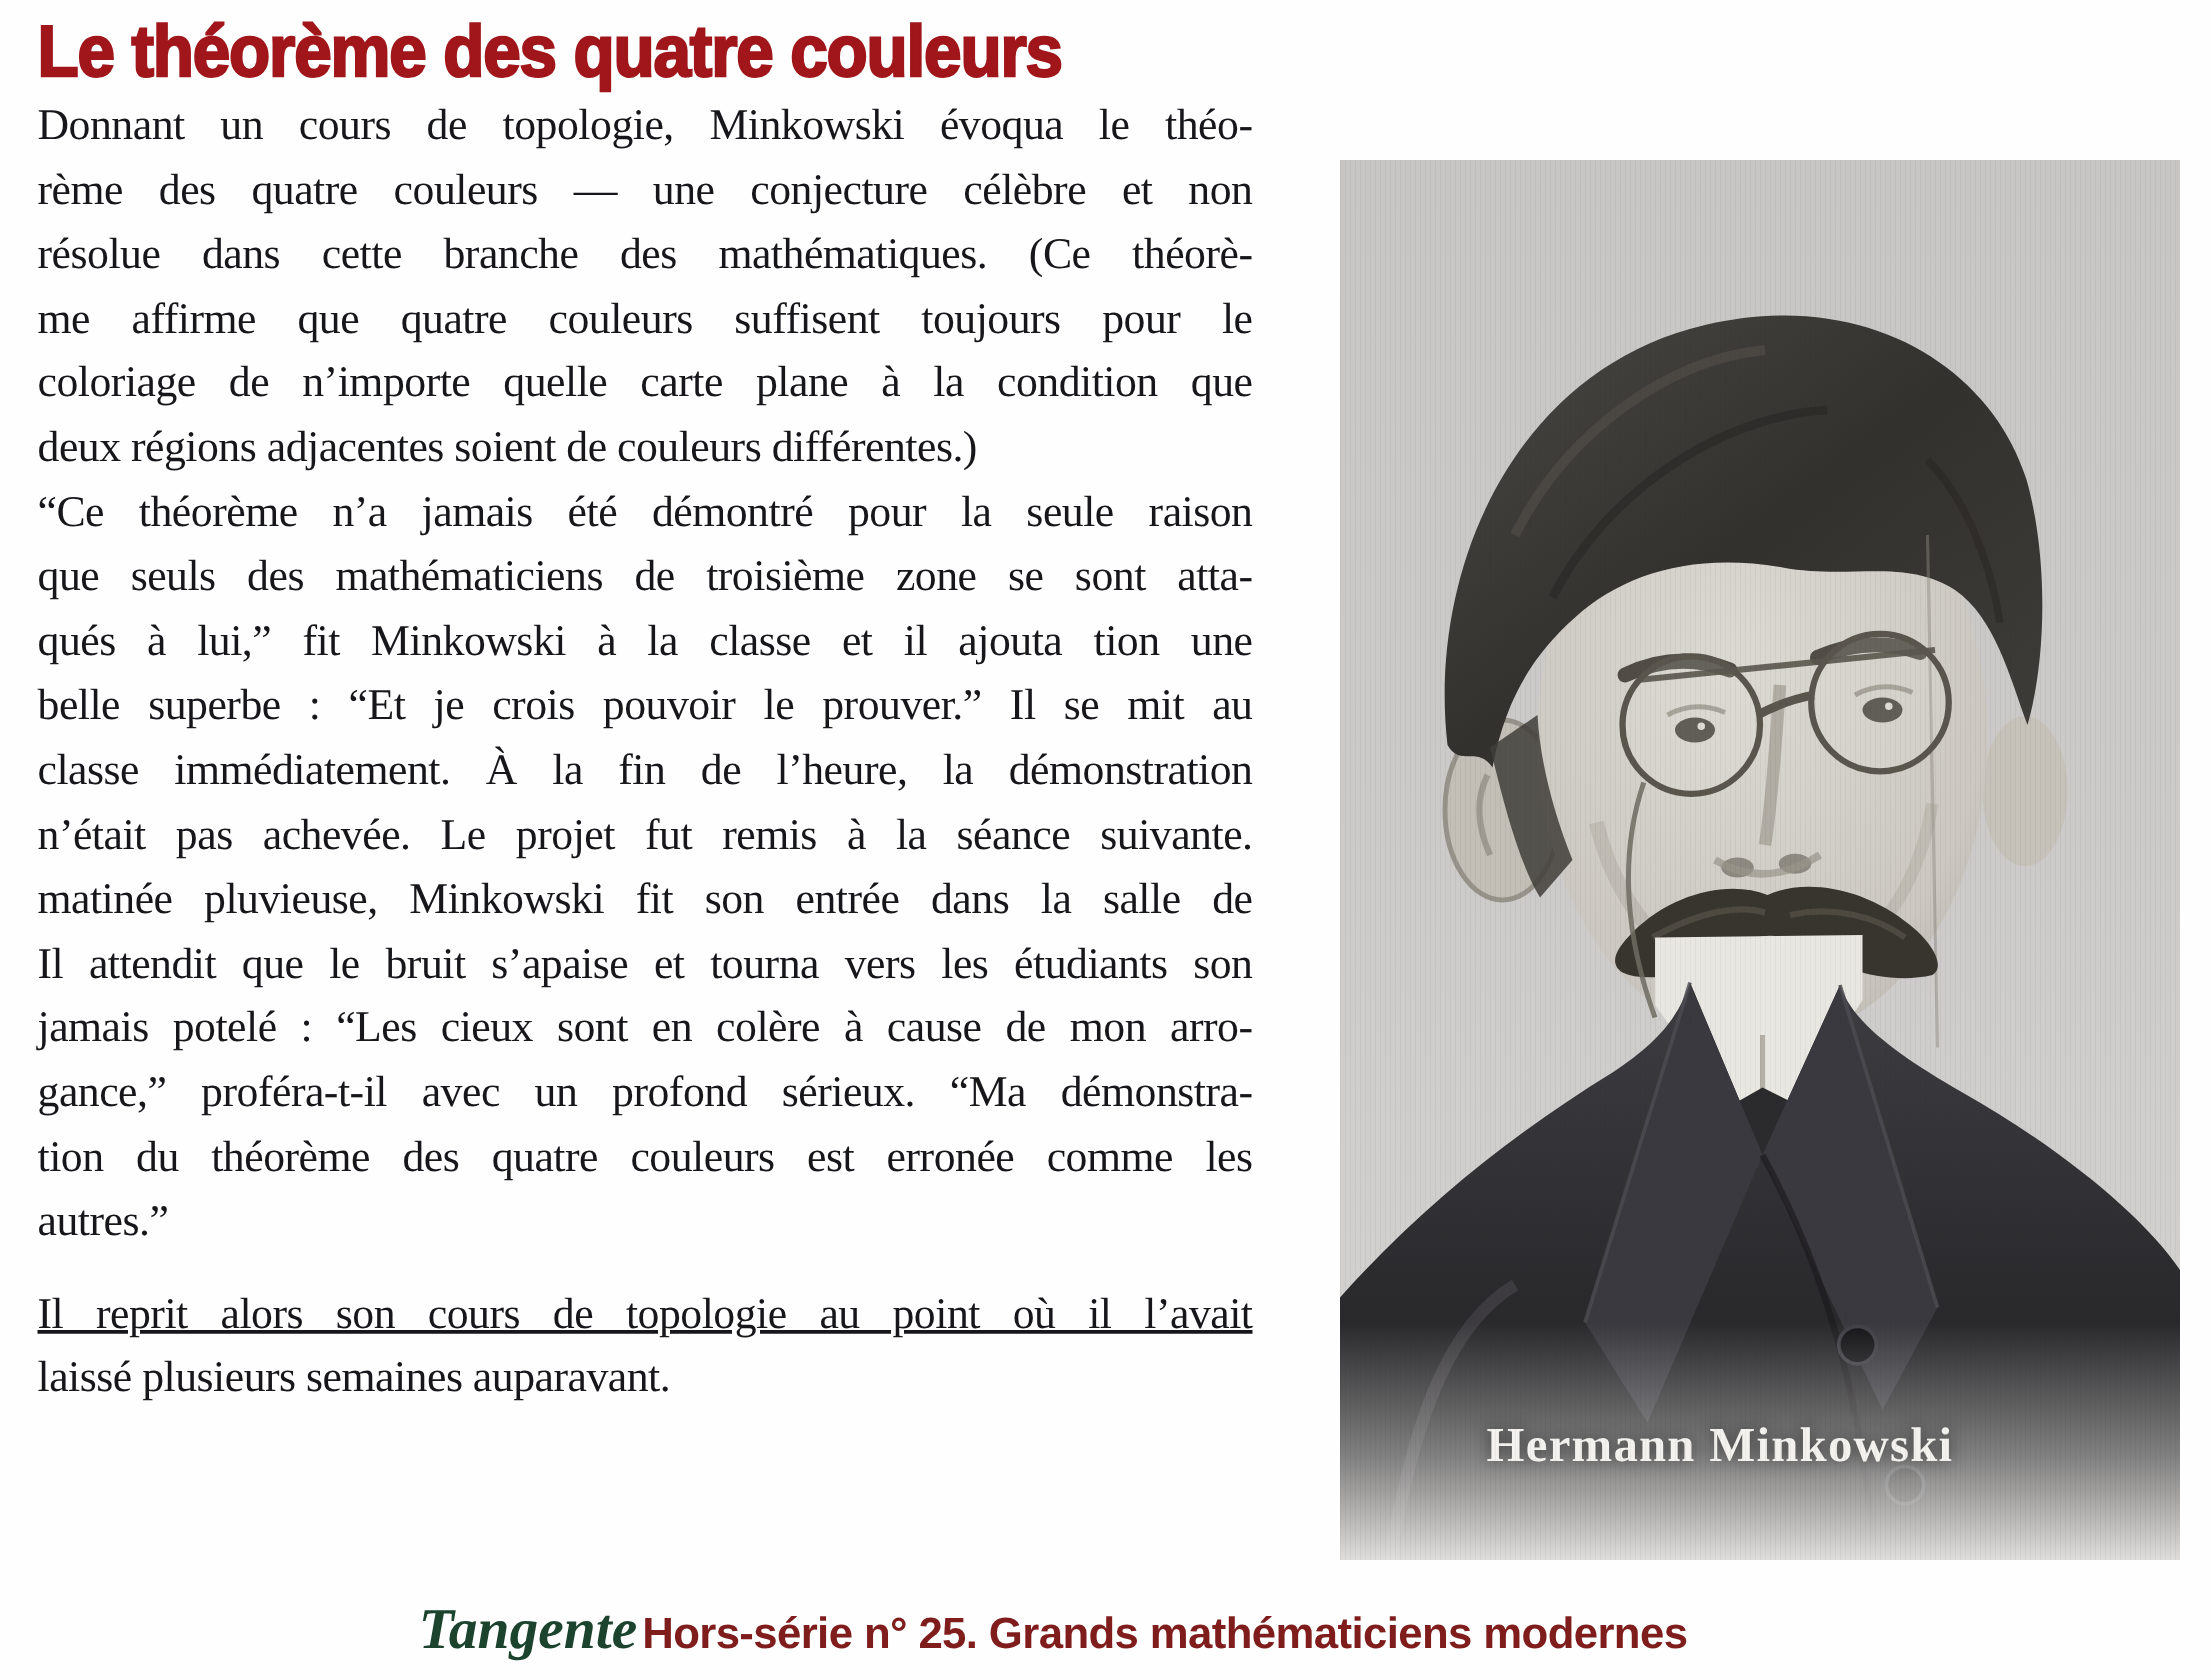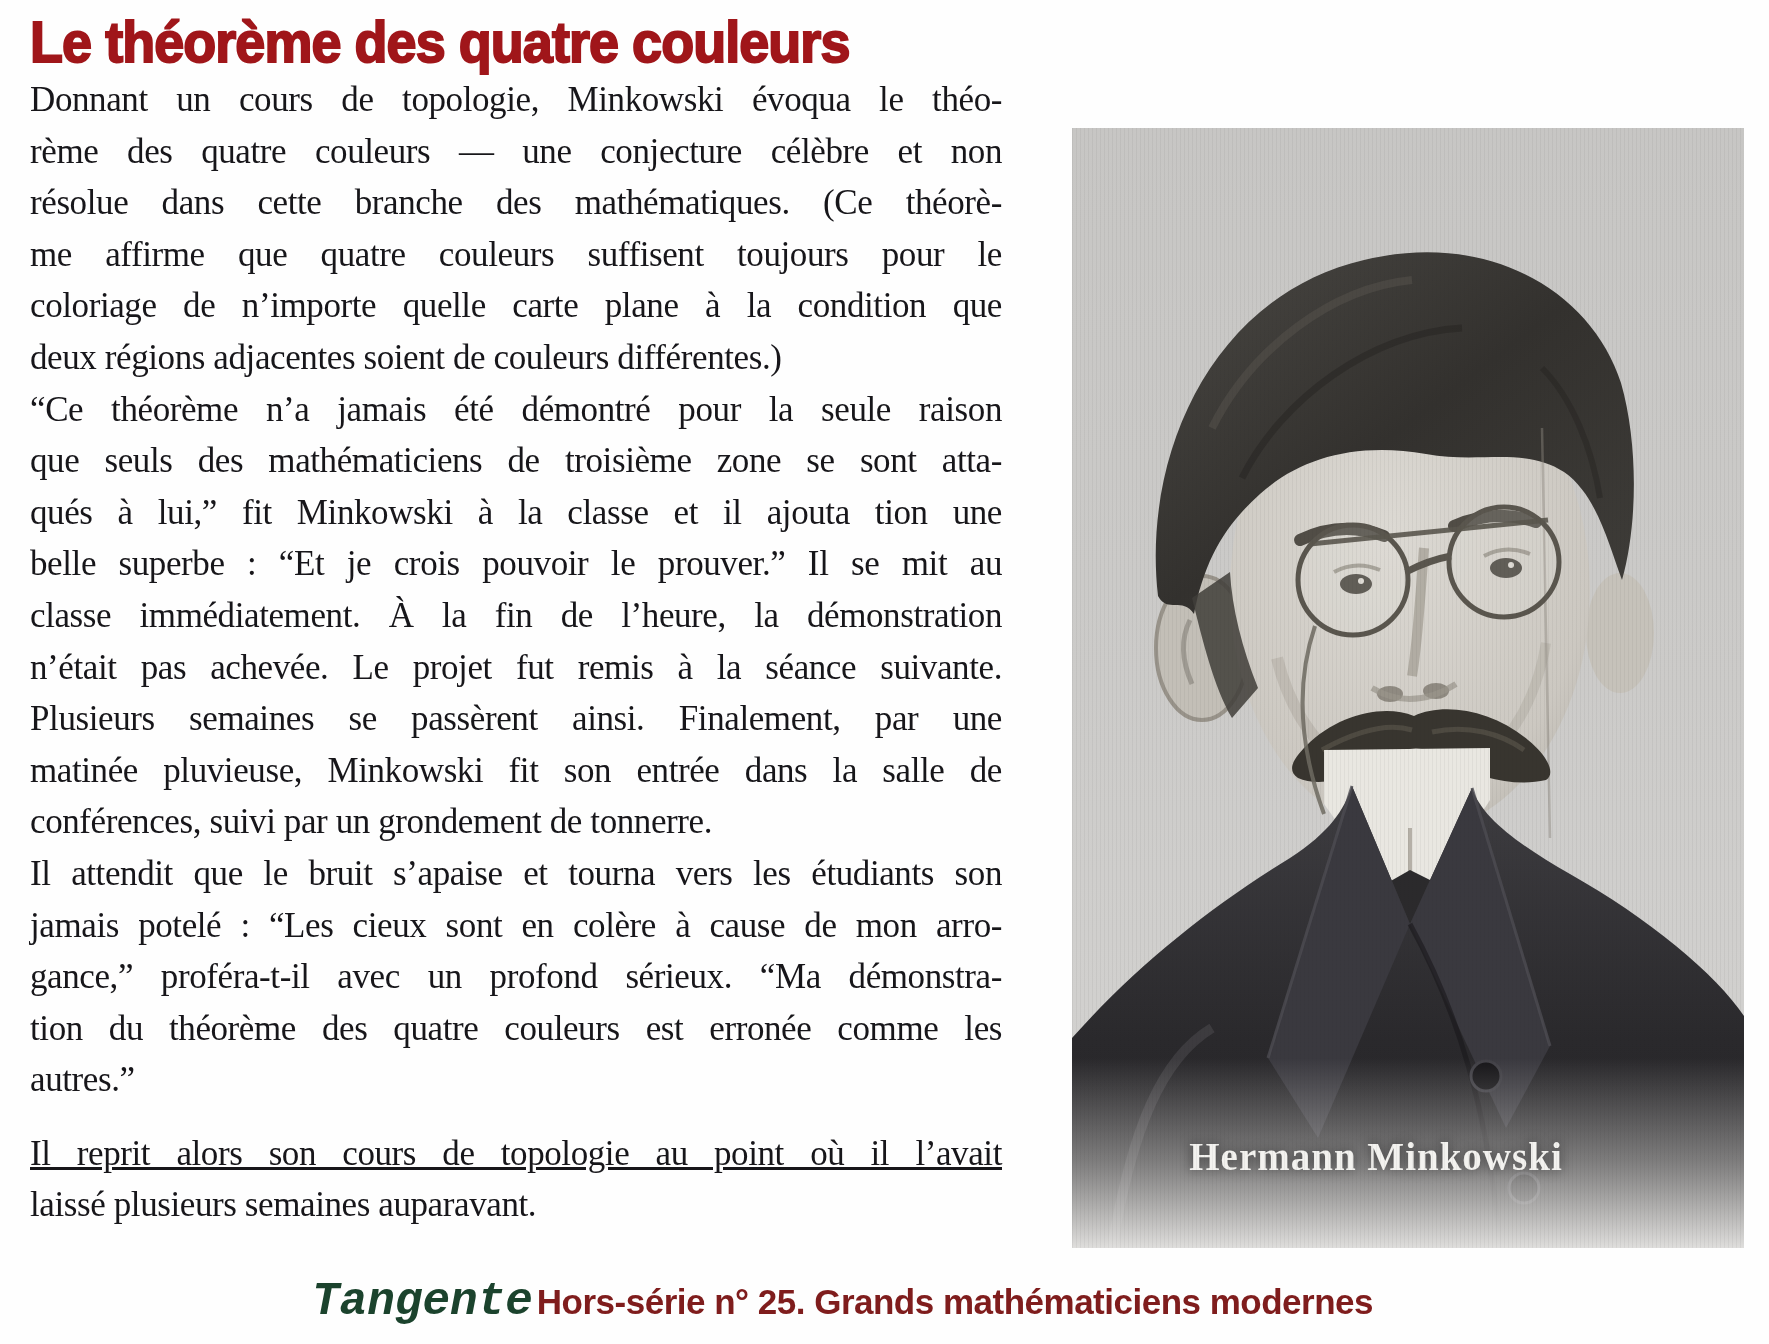--- a/index.html
+++ b/index.html
@@ -34,21 +34,21 @@
     transform:translateX(-32px);
     font-family:"Liberation Serif",serif;font-weight:700;font-size:39px;
     color:#f3f2ef;letter-spacing:1px;text-shadow:0 0 12px rgba(15,15,15,.55);
   }
 
   .footer{
     position:absolute;left:0;top:1276px;width:1769px;text-align:center;
     transform:translateX(-42px);color:#1b432d;white-space:nowrap;
   }
   .brand{
-    font-family:Liberation Mono, monospace;font-style:italic;font-weight:700;
+    font-family:Liberation Serif, serif;font-style:italic;font-weight:700;
     font-size:46px;letter-spacing:0px;color:#1b432d;
   }
   .ftext{
     font-family:"Liberation Sans",sans-serif;font-weight:700;
     font-size:35px;letter-spacing:-0.5px;color:#7f1d1d;
   }
 </style>
 </head>
 <body>
 
@@ -62,23 +62,21 @@
     <div class="bl">résolue dans cette branche des mathématiques. (Ce théorè-</div>
     <div class="bl">me affirme que quatre couleurs suffisent toujours pour le</div>
     <div class="bl">coloriage de n’importe quelle carte plane à la condition que</div>
     <div class="bl end">deux régions adjacentes soient de couleurs différentes.)</div>
     <div class="bl">“Ce théorème n’a jamais été démontré pour la seule raison</div>
     <div class="bl">que seuls des mathématiciens de troisième zone se sont atta-</div>
     <div class="bl">qués à lui,” fit Minkowski à la classe et il ajouta tion une</div>
     <div class="bl">belle superbe : “Et je crois pouvoir le prouver.” Il se mit au</div>
     <div class="bl">classe immédiatement. À la fin de l’heure, la démonstration</div>
     <div class="bl">n’était pas achevée. Le projet fut remis à la séance suivante.</div>
-    <div class="bl">Plusieurs semaines se passèrent ainsi. Finalement, par une</div>
     <div class="bl">matinée pluvieuse, Minkowski fit son entrée dans la salle de</div>
-    <div class="bl end">conférences, suivi par un grondement de tonnerre.</div>
     <div class="bl">Il attendit que le bruit s’apaise et tourna vers les étudiants son</div>
     <div class="bl">jamais potelé : “Les cieux sont en colère à cause de mon arro-</div>
     <div class="bl">gance,” proféra-t-il avec un profond sérieux. “Ma démonstra-</div>
     <div class="bl">tion du théorème des quatre couleurs est erronée comme les</div>
     <div class="bl end">autres.”</div>
     <div class="bl gap">Il reprit alors son cours de topologie au point où il l’avait</div>
     <div class="bl end">laissé plusieurs semaines auparavant.</div>
   </div>
 
   <figure class="photo">

